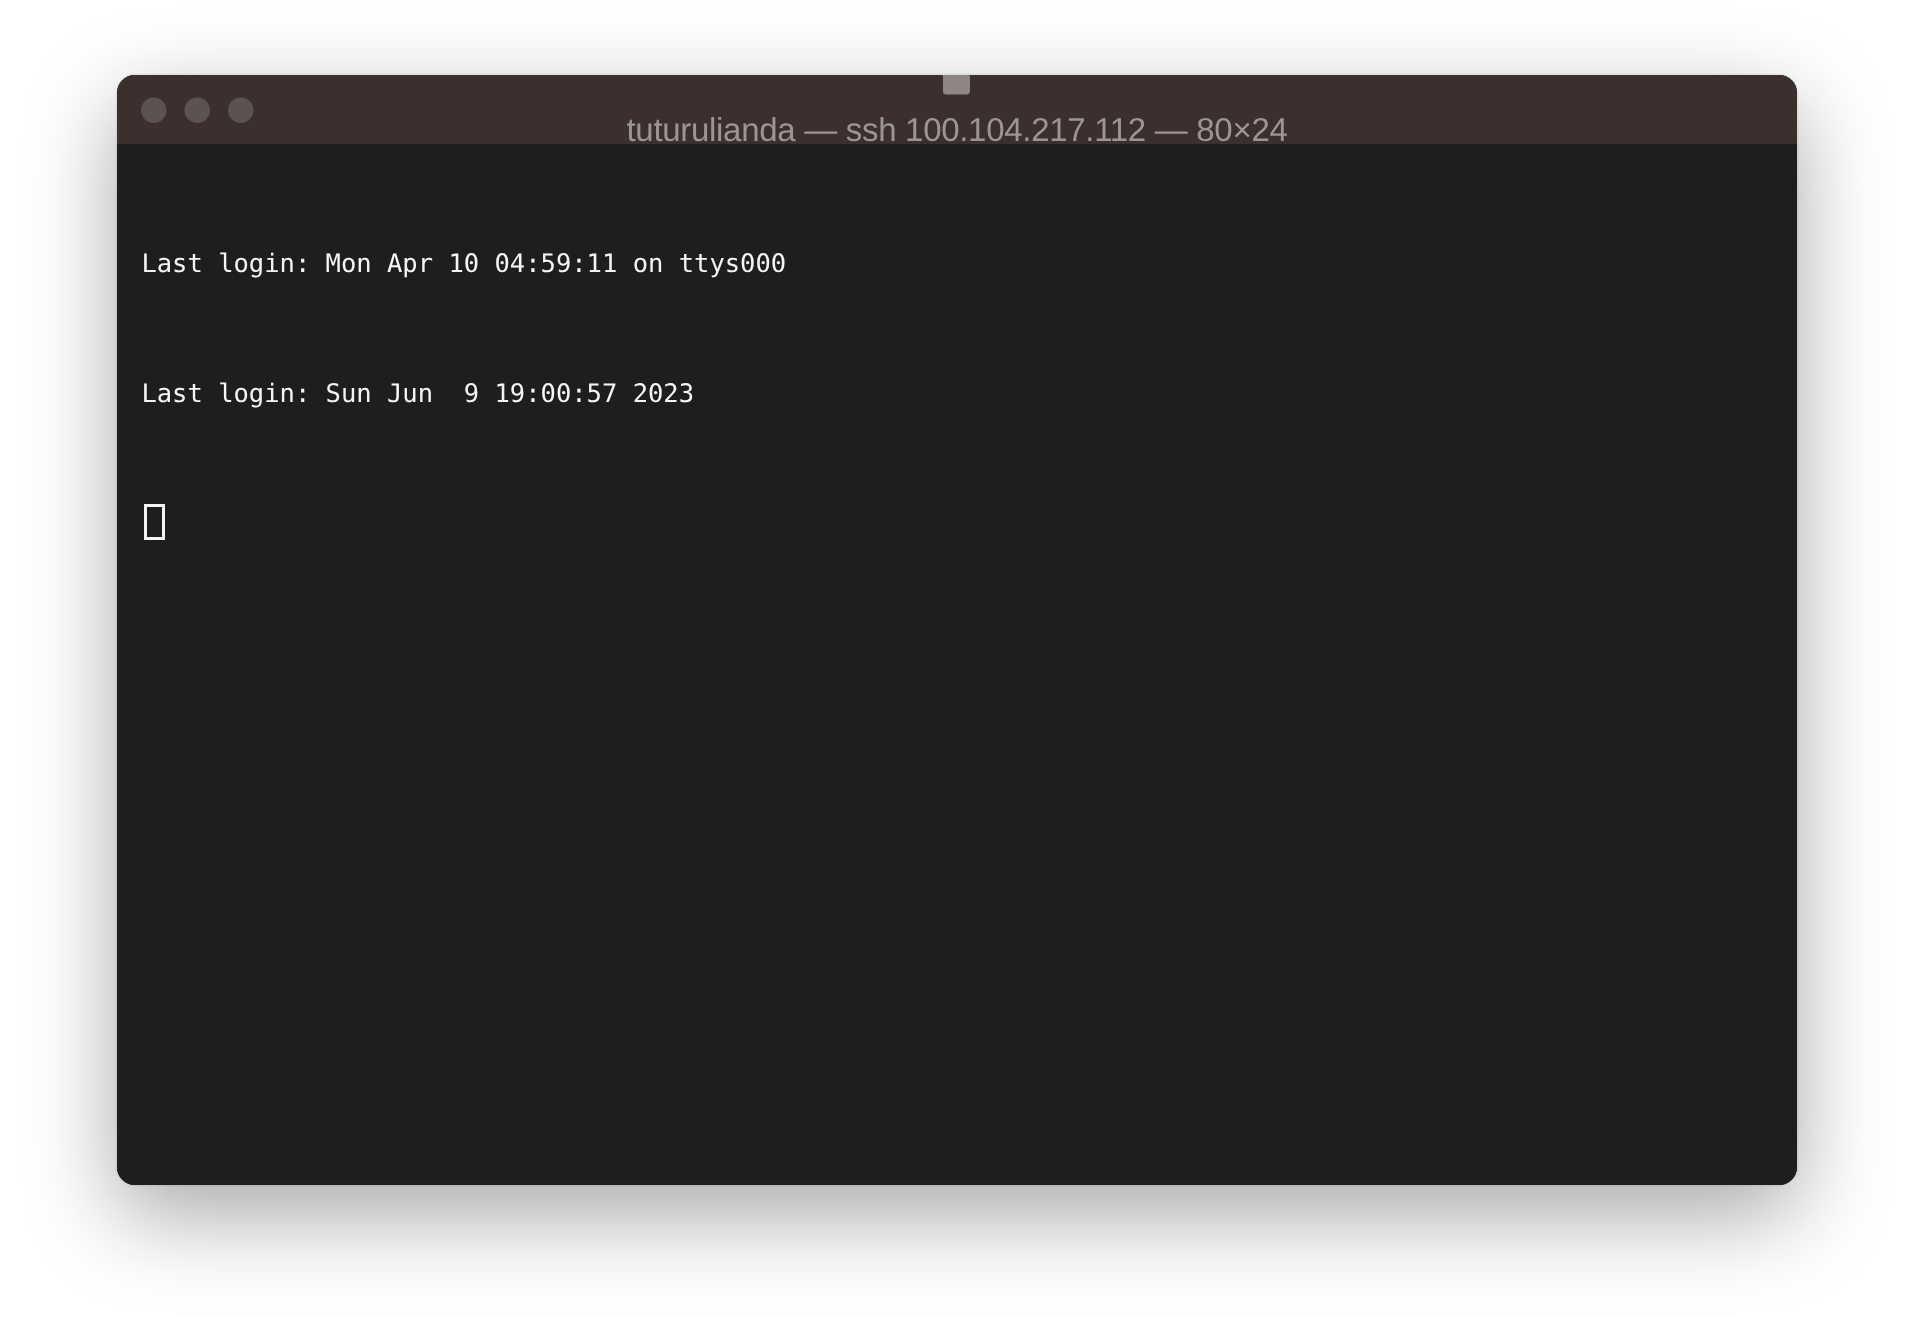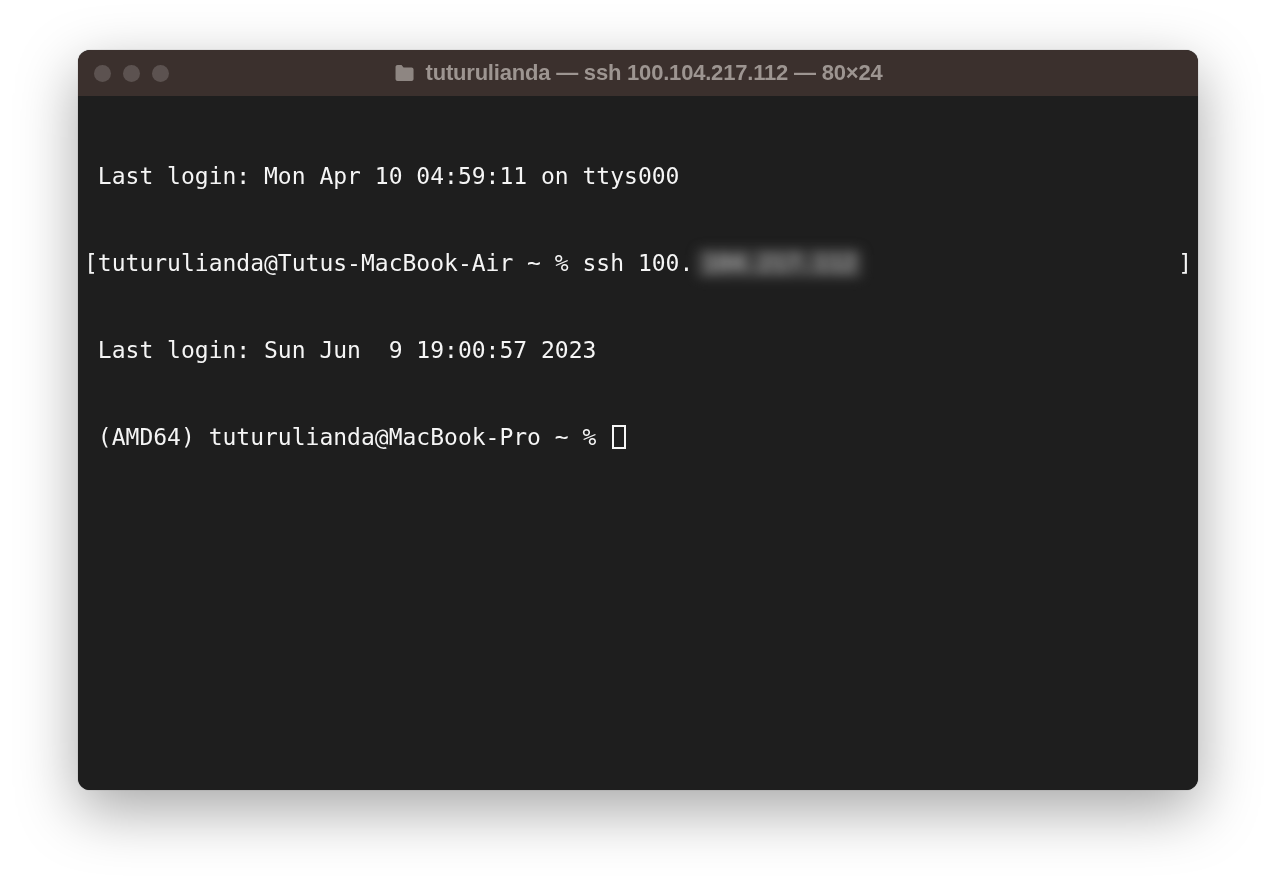--- a/index.html
+++ b/index.html
@@ -46,35 +46,36 @@
     }
     .title-center {
       position: absolute;
       left: 50%;
       transform: translateX(-50%);
       display: flex;
       align-items: center;
       gap: 10px;
       color: #9d9591;
       font-size: 22px;
-      font-weight: 700;
+      font-weight: 400;
       letter-spacing: -0.2px;
+      flex-direction: column;
     }
     .folder-icon {
       display: inline-flex;
       align-items: center;
       justify-content: center;
       opacity: 0.85;
     }
     .terminal-body {
       flex: 1;
       background: #1e1e1e;
       padding: 8px 6px;
       font-family: "SF Mono", ui-monospace, Menlo, Monaco, Consolas, monospace;
-      font-size: 23px;
+      font-size: 17px;
       line-height: 29px;
       color: #f5f5f5;
       white-space: pre;
       overflow: hidden;
       cursor: text;
       position: relative;
     }
     .tline {
       white-space: pre;
     }
@@ -119,17 +120,16 @@
         <svg width="22" height="18" viewBox="0 0 22 18" fill="none">
           <path d="M2 3 C2 1.9 2.9 1 4 1 L8 1 L10 3.5 L18 3.5 C19.1 3.5 20 4.4 20 5.5 L20 15 C20 16.1 19.1 17 18 17 L4 17 C2.9 17 2 16.1 2 15 Z" fill="#9d9591"></path>
         </svg>
       </span>
       <span>tuturulianda — ssh 100.104.217.112 — 80×24</span>
     </div>
   </div>
 
   <div class="terminal-body">
     <div class="tline"> <span>Last login: Mon Apr 10 04:59:11 on ttys000</span></div>
-    <div class="prompt-row"><span><span>[</span><span>tuturulianda@Tutus-MacBook-Air ~ % ssh 100.</span><span class="blurred-ip">104.217.112</span></span><span class="right-bracket">]</span></div>
     <div class="tline"> <span>Last login: Sun Jun  9 19:00:57 2023</span></div>
-    <div class="tline"> <span>(AMD64) tuturulianda@MacBook-Pro ~ % </span><span class="cursor-block"></span></div>
+    <div class="tline"> <span class="cursor-block"></span></div>
   </div>
 </div>
 
 </body></html>

